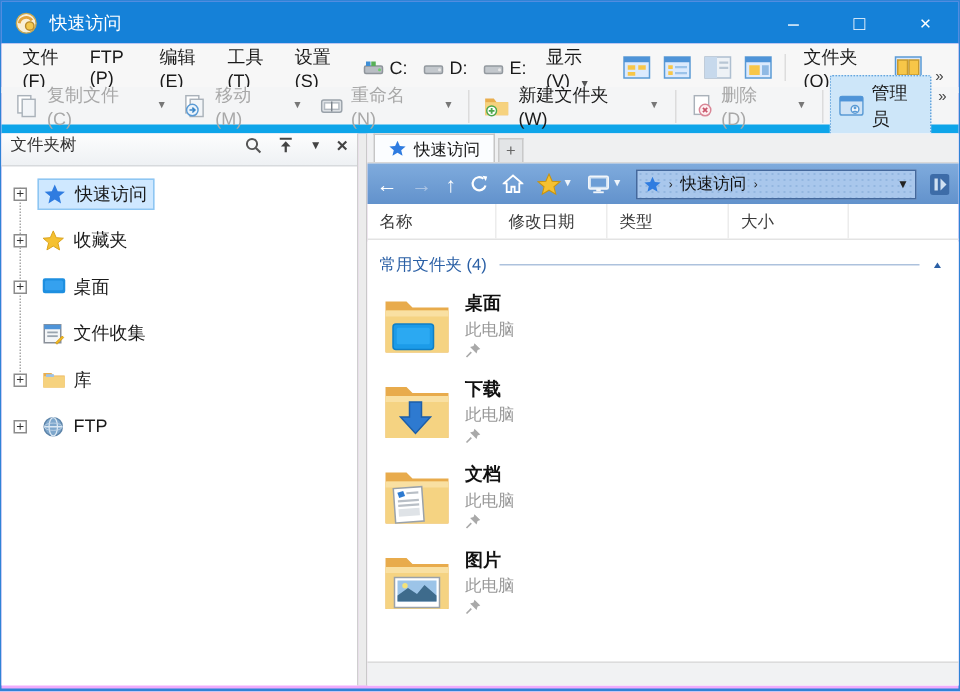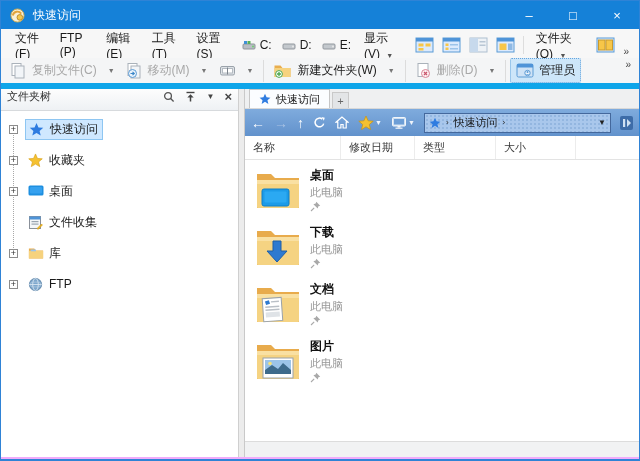--- a/index.html
+++ b/index.html
@@ -74,21 +74,21 @@
               background-image:radial-gradient(#93b6e0 1px, transparent 1px); background-size:4px 4px;
               border:1px solid #44689c; padding:0 4px; gap:5px; max-width:196px; }
   .crumb-label { font-size:11px; color:#111; }
   .crumb-sep { font-size:8px; color:#222; }
   .crumb-caret { margin-left:auto; font-size:8px; color:#222; }
   .hist-btn { display:flex; align-items:center; }
 
   
   .colheads { height:24px; border-bottom:1px solid #e3e3e3; display:flex; font-size:11px; color:#3a3a3a; }
   .colcell { display:flex; align-items:center; padding-left:8px; border-right:1px solid #ececec; }
-  .c-name { width:96px; } .c-date { width:74px; } .c-type { width:81px; } .c-size { width:80px; } .c-fill { flex:1; border-right:none; }
+  .c-name { width:86px; } .c-date { width:74px; } .c-type { width:81px; } .c-size { width:80px; } .c-fill { flex:1; border-right:none; }
 
   
   .content { position:absolute; left:0; top:72px; right:0; bottom:16px; background:#fff; overflow:hidden; }
   .group-row { display:flex; align-items:center; margin:8px 10px 4px 8px; gap:8px; }
   .group-label { font-size:11px; color:#2a5fa5; white-space:nowrap; }
   .group-line { flex:1; border-top:1px solid #adc2dd; }
   .group-arrow { font-size:8px; color:#2a5fa5; transform:scaleY(.8); }
   .tile { display:flex; align-items:center; gap:9px; height:57px; padding-left:10px; width:240px; }
   .tile-icon { position:relative; width:46px; height:40px; flex:0 0 auto; }
   .tile-text { display:flex; flex-direction:column; justify-content:center; gap:1px; }
@@ -219,20 +219,21 @@
         </svg>
       <span class="tb-label">移动(M)</span>
     </span>
     <span class="tb-caret">▼</span>
     <span class="tb-btn disabled">
       <svg width="17" height="15" viewBox="0 0 17 15">
           <rect x="1.5" y="3.5" width="14" height="8.5" rx="1.5" fill="#dfe3e7" stroke="#9aa2aa"></rect>
           <rect x="3.5" y="5.5" width="10" height="4.5" fill="#fff" stroke="#b3bac1"></rect>
           <line x1="8.5" y1="4.5" x2="8.5" y2="11.5" stroke="#7c848c"></line>
         </svg>
+      <span class="tb-label">重命名(N)</span>
     </span>
     <span class="tb-caret">▼</span>
     <span class="tb-sep"></span>
     <span class="tb-btn">
       <svg width="19" height="16" viewBox="0 0 19 16">
           <path d="M1.5 2.5h6l2 2.5h8v9h-16z" fill="#e9ae4e"></path>
           <rect x="1.5" y="5" width="16" height="9" fill="#f6d27e"></rect>
           <circle cx="6" cy="11" r="3.4" fill="#fff" stroke="#4ca64c"></circle>
           <path d="M6 9v4M4 11h4" stroke="#4ca64c" stroke-width="1.3"></path>
         </svg>
@@ -435,20 +436,25 @@
 
     <div class="colheads">
       <span class="colcell c-name">名称</span>
       <span class="colcell c-date">修改日期</span>
       <span class="colcell c-type">类型</span>
       <span class="colcell c-size">大小</span>
       <span class="colcell c-fill"></span>
     </div>
 
     <div class="content">
+      <div class="group-row">
+        <span class="group-label">常用文件夹 (4)</span>
+        <span class="group-line"></span>
+        <span class="group-arrow">▲</span>
+      </div>
 
       <div class="tile">
         <span class="tile-icon">
           <svg width="46" height="40" viewBox="0 0 46 40">
               <path d="M2 4h14l4 4h24v30H2z" fill="#e8ab4c"></path>
               <rect x="2" y="10" width="42" height="28" rx="1" fill="#f5d382"></rect>
               <path d="M2 10h42v4H2z" fill="#f9e0a2"></path>
               <rect x="7" y="19" width="27" height="17" rx="2" fill="#1c9be8" stroke="#0f7fc6"></rect>
               <rect x="9.5" y="21.5" width="22" height="11" rx="1" fill="#2ba9f2"></rect>
             </svg>

